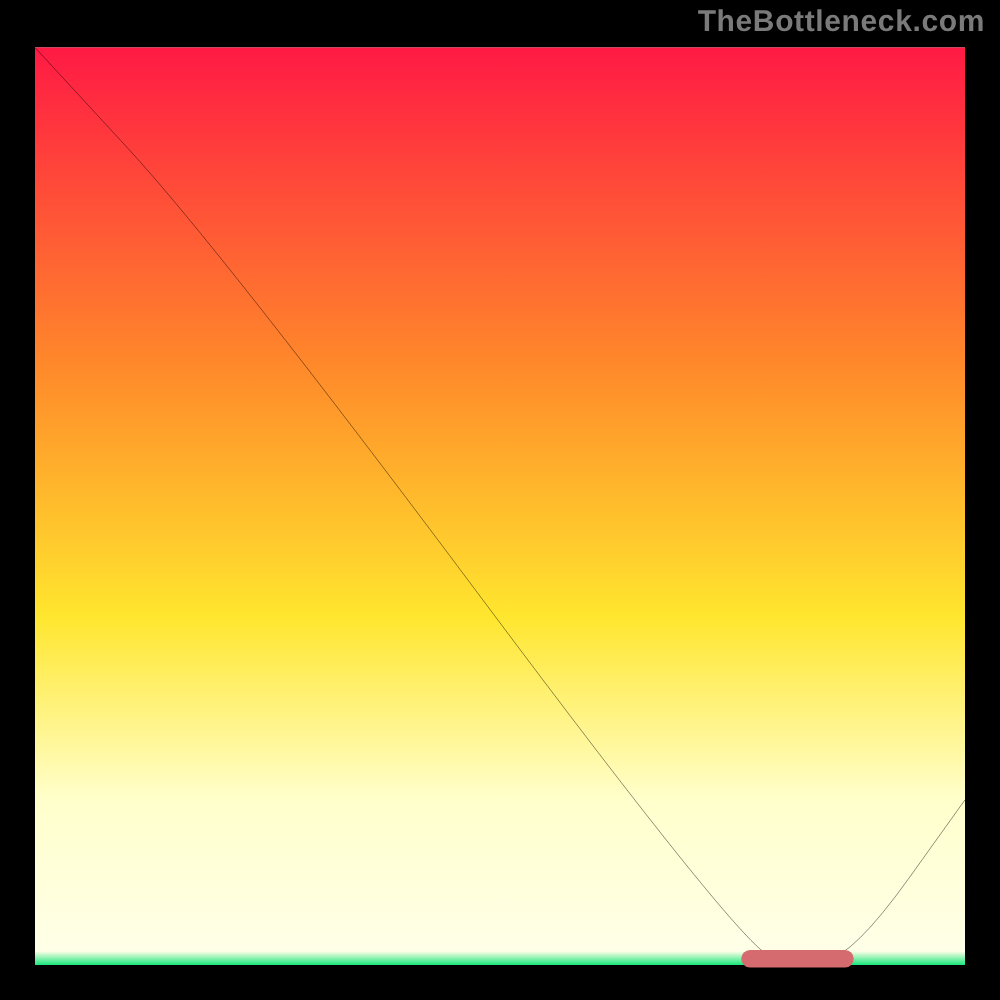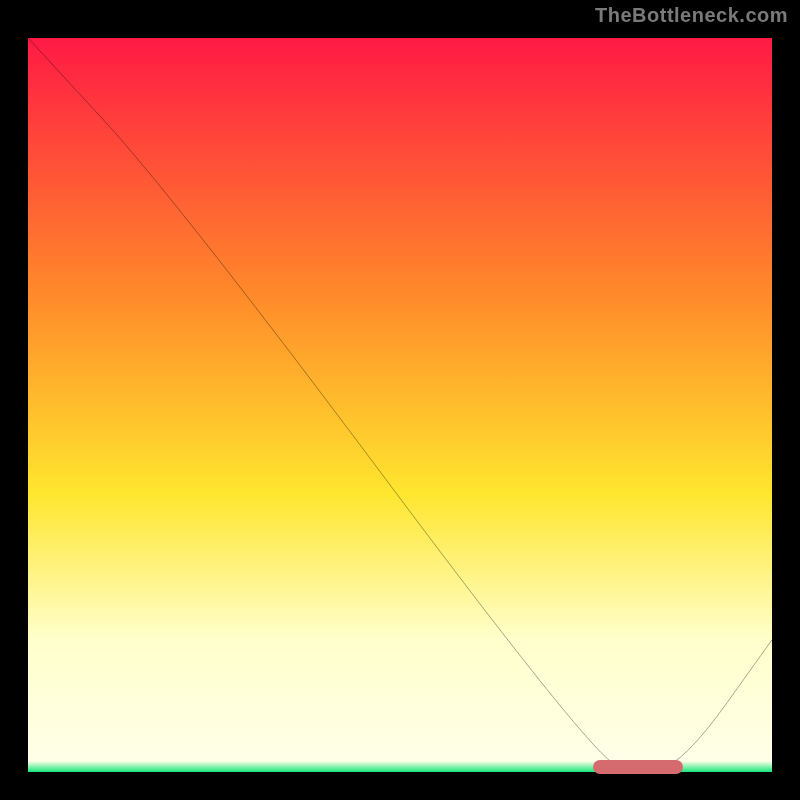--- a/index.html
+++ b/index.html
@@ -15,21 +15,21 @@
     width: 800px;
     height: 800px;
     position: relative;
     background: #000;
   }
   .attribution {
     position: absolute;
     top: 4px;
     right: 12px;
     color: #7a7a7a;
-    font-size: 20px;
+    font-size: 24px;
     font-weight: 600;
     letter-spacing: 0.5px;
   }
   .plot {
     position: absolute;
     left: 28px;
     top: 38px;
     width: 744px;
     height: 734px;
     background: #fff; 

